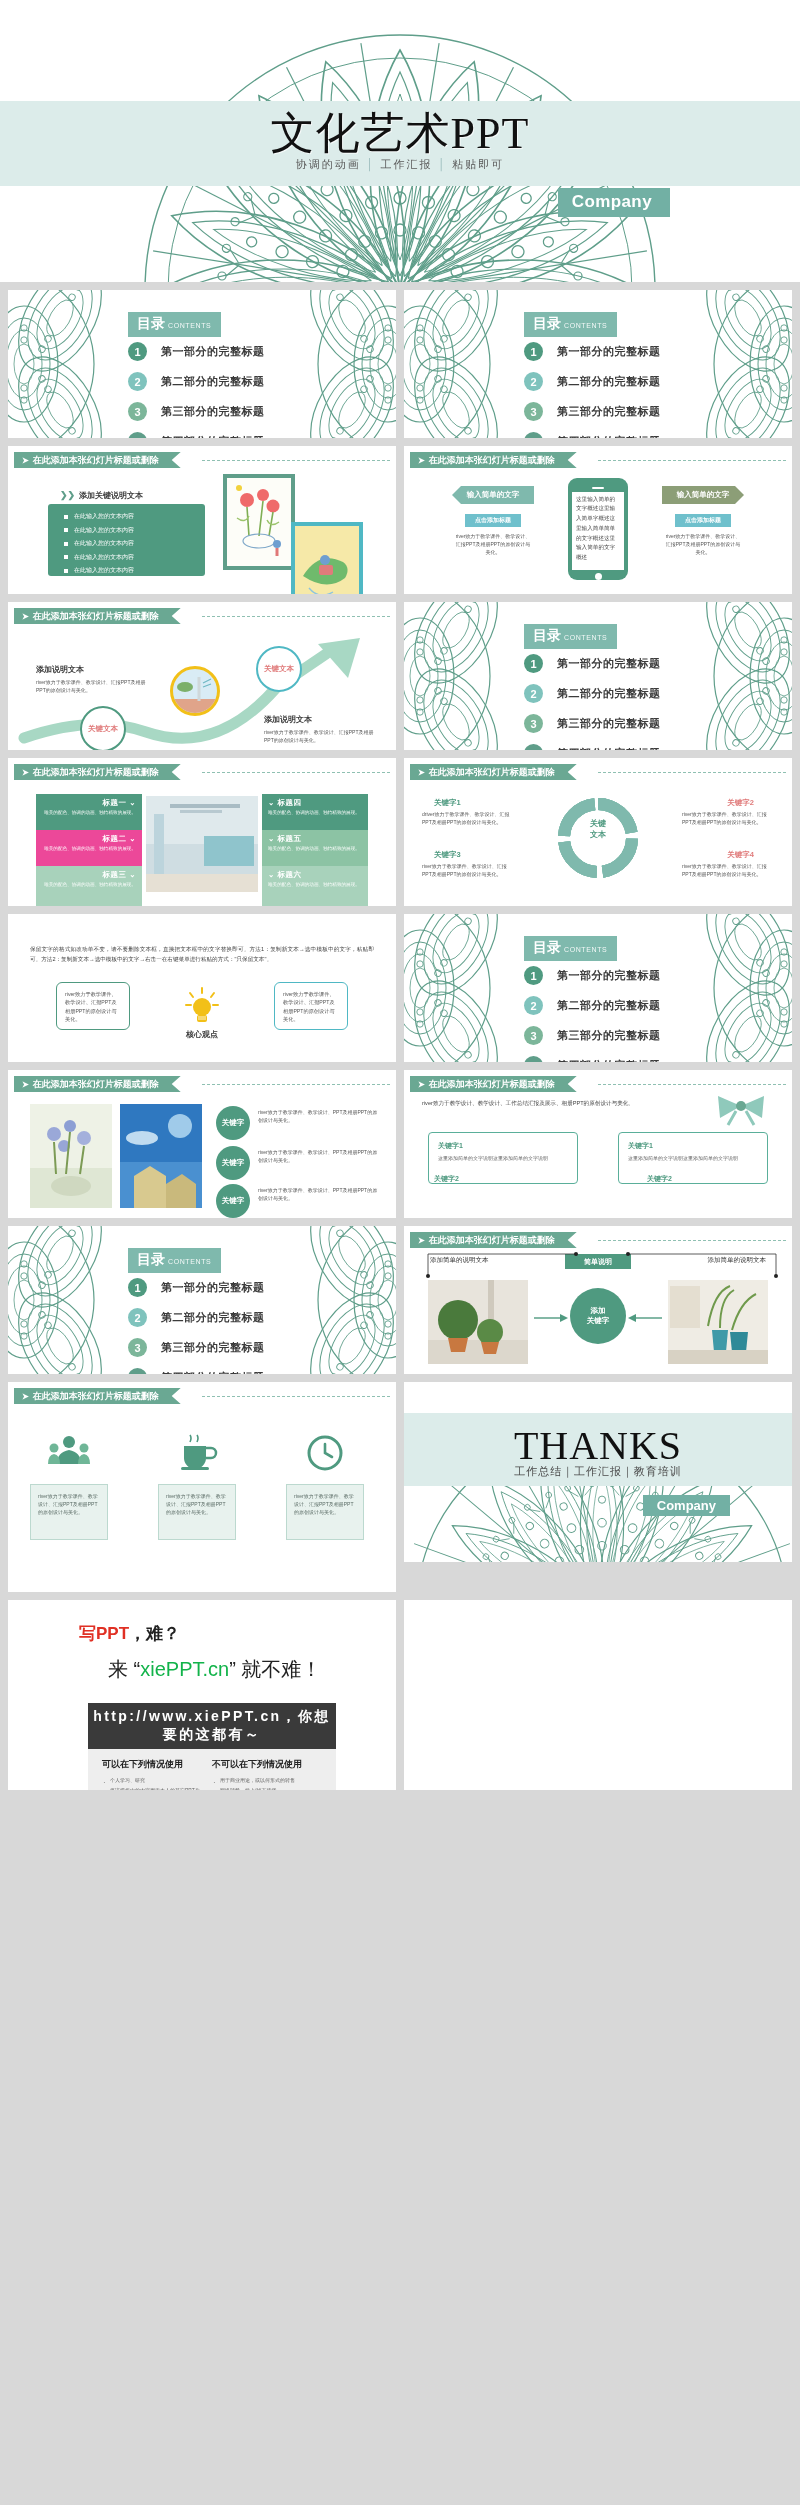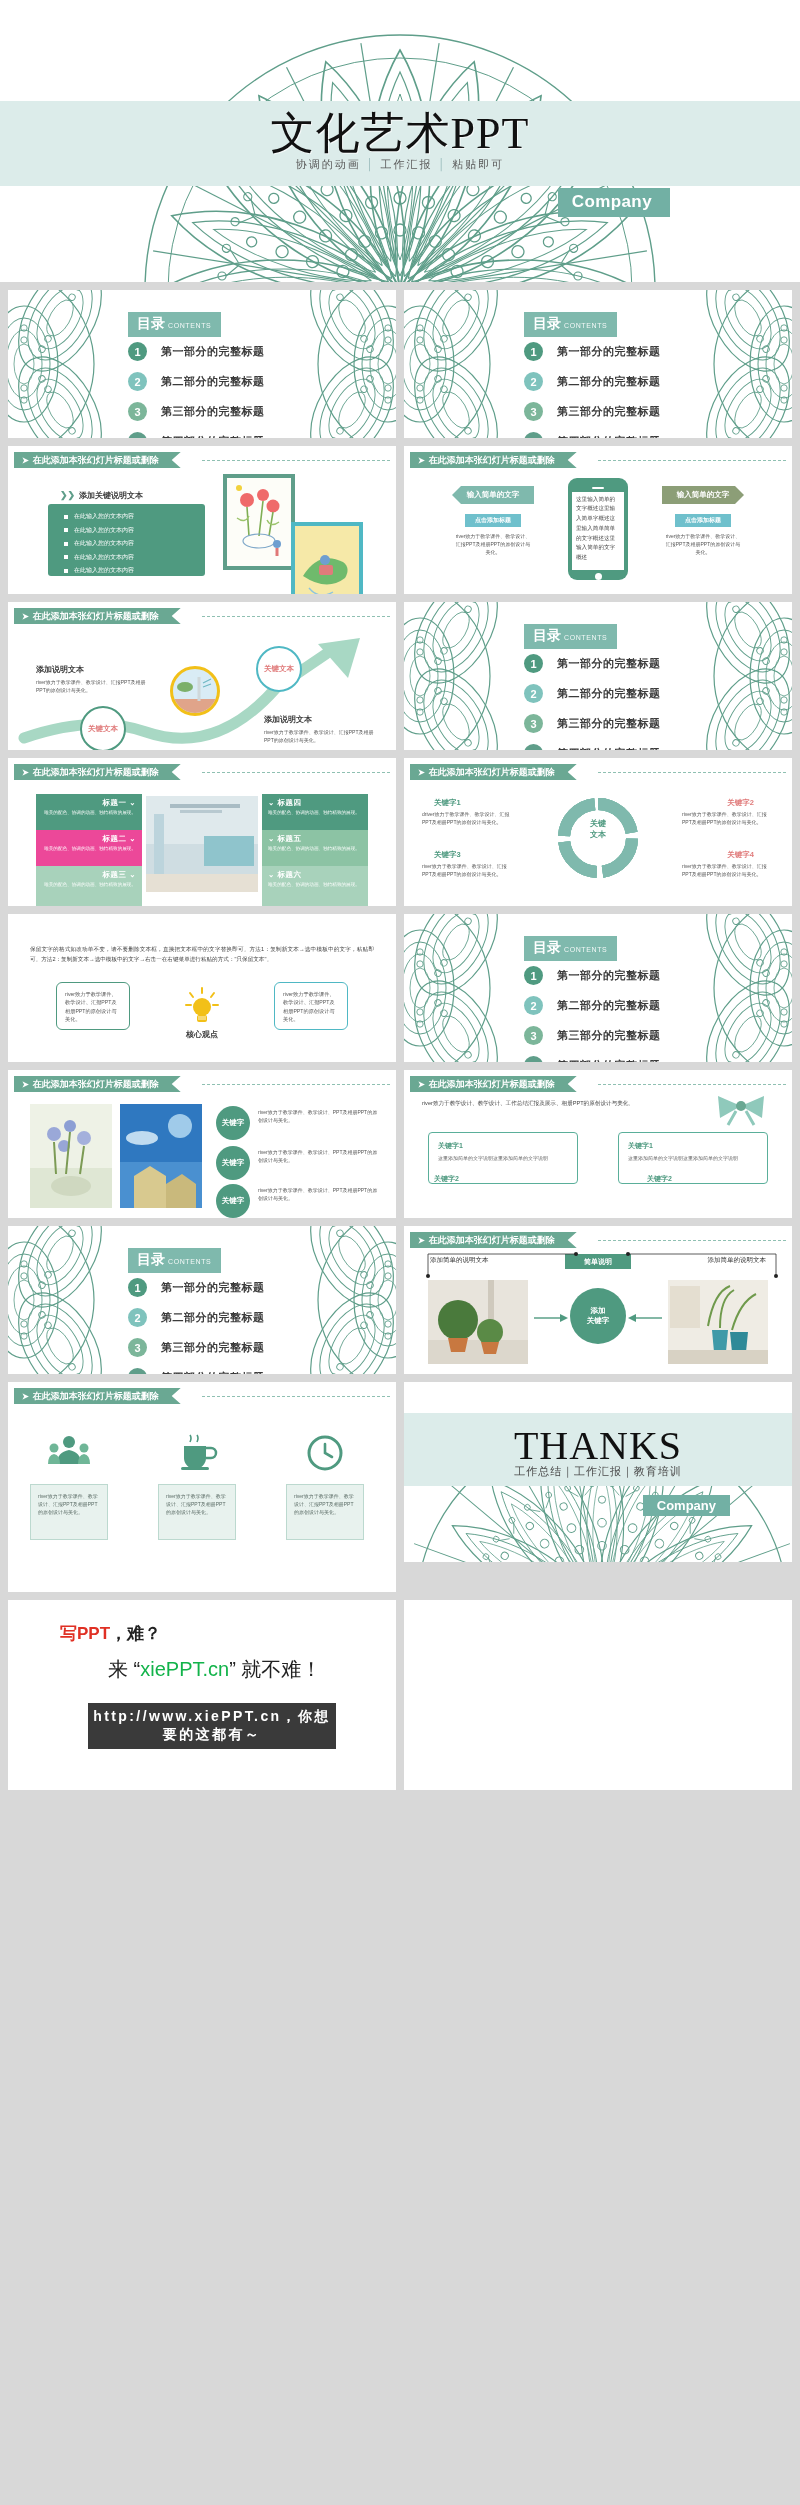--- a/index.html
+++ b/index.html
@@ -191,21 +191,21 @@
     position:absolute; z-index:4; left:0; right:0; top:82px; text-align:center;
     font-family:"Liberation Serif", serif; font-size:11px; color:#4a4a4a; letter-spacing:1px;
   }
   .thanks-company {
     position:absolute; z-index:5; right:62px; top:113px;
     background:#72b0a4; color:#fff; font-size:13px; font-weight:bold; padding:3px 14px;
   }
 
   
   .promo { height:190px; background:#fff; position:relative; padding:22px 40px; }
-  .promo-l1 { font-size:17px; font-weight:bold; color:#222; margin-left:12px; }
+  .promo-l1 { font-size:17px; font-weight:bold; color:#222; margin-left:31px; }
   .promo-l1 .red { color:#e03024; }
   .promo-l2 { font-size:20px; font-weight:normal; color:#222; margin-left:60px; margin-top:11px; }
   .promo-l2 .grn { color:#12b34a; }
   .promo-box { margin:20px 20px 0 40px; background:#eeeeee; }
   .promo-bar {
     background:#3a3a3a; color:#fff; font-size:14px; letter-spacing:2.4px;
     text-align:center; padding:5px 0; font-weight:bold;
   }
   .promo-cols { display:flex; padding:9px 14px 12px; }
   .promo-col { flex:1; }
@@ -857,18 +857,34 @@
   <div class="row">
     <div class="slide promo">
       <div class="promo-l1">
         <span class="red">写PPT</span><span>，难？</span>
       </div>
       <div class="promo-l2">
         <span>来 “</span><span class="grn">xiePPT.cn</span><span>” 就不难！</span>
       </div>
       <div class="promo-box">
         <div class="promo-bar">http://www.xiePPT.cn，你想要的这都有～</div>
+        <div class="promo-cols">
+          <div class="promo-col">
+            <h4>可以在下列情况使用</h4>
+            <ul>
+              <li>个人学习、研究</li>
+              <li>将该模板中的内容用于本人的其它PPT片</li>
+            </ul>
+          </div>
+          <div class="promo-col">
+            <h4>不可以在下列情况使用</h4>
+            <ul>
+              <li>用于商业用途，或以何形式的转售</li>
+              <li>网络转载、线上/线下传播</li>
+            </ul>
+          </div>
+        </div>
       </div>
     </div>
     <div class="slide promo" style="background:#fff"></div>
   </div>
 
 </div>
 
 </body></html>

